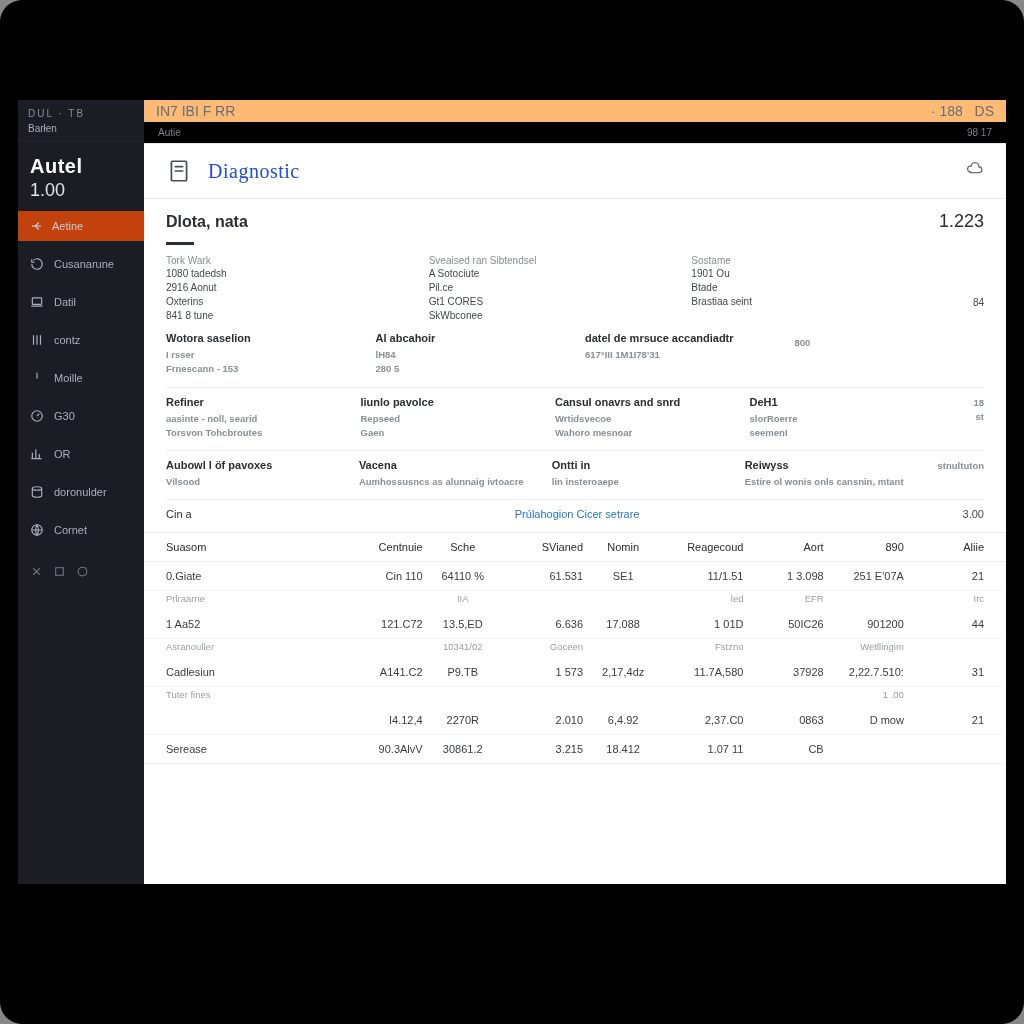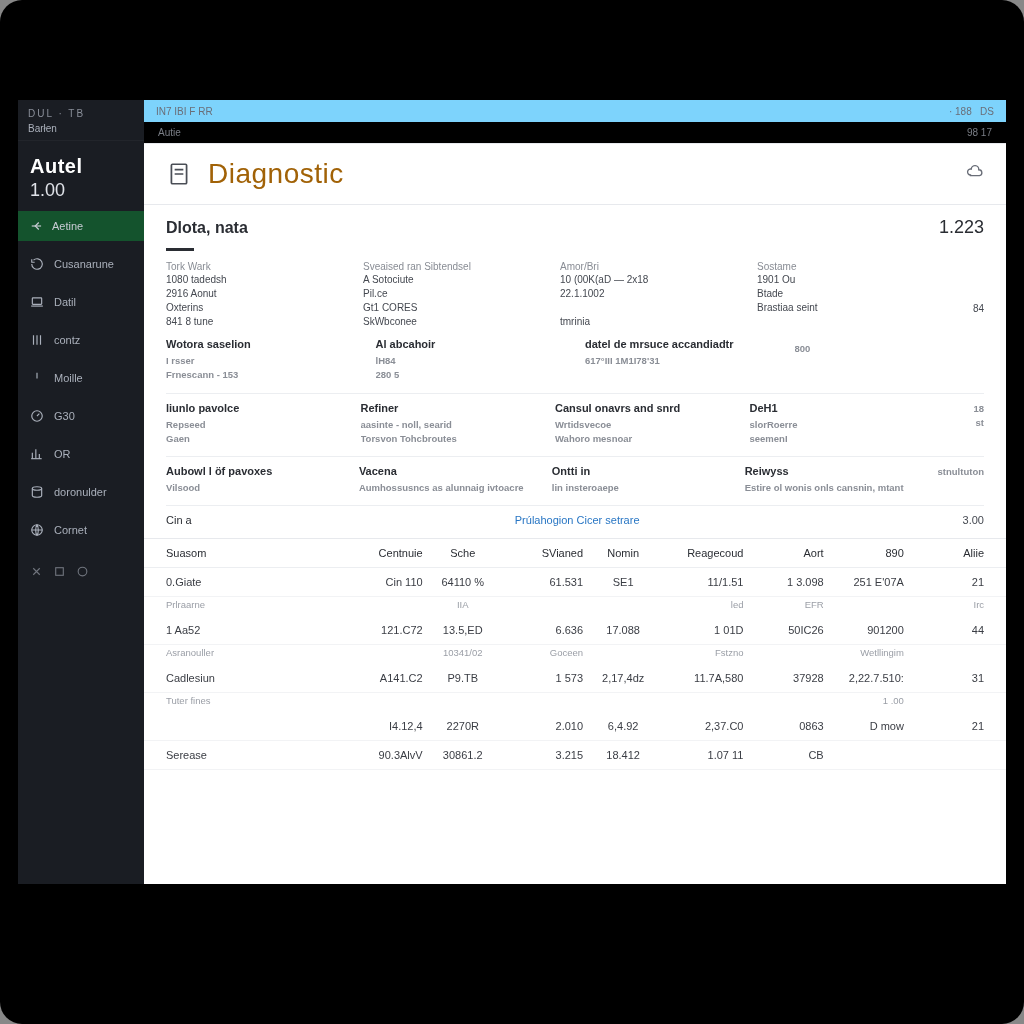--- a/index.html
+++ b/index.html
@@ -42,21 +42,21 @@
 }
 .sidebar-top .line1 { letter-spacing: 2px; }
 .sidebar-top .line2 { margin-top: 4px; font-size: 10px; color: #aab0bb; }
 .brand {
   padding: 14px 12px 10px;
 }
 .brand-name { font-size: 20px; font-weight: 600; color: #fff; letter-spacing: 0.5px; }
 .brand-ver  { font-size: 18px; color: #e0e3e9; margin-top: 2px; }
 .sidebar-active {
   display: flex; align-items: center; gap: 8px;
-  padding: 8px 12px; background: #14532d;
+  padding: 8px 12px; background: #c2410c;
 }
 .sidebar-active svg { flex-shrink: 0; }
 .sidebar-nav { padding: 10px 0; display: flex; flex-direction: column; gap: 12px; }
 .nav-item {
   display: flex; align-items: center; gap: 10px;
   padding: 6px 12px; color: #aab0bb; cursor: pointer;
 }
 .nav-item svg { width: 14px; height: 14px; flex-shrink: 0; }
 .sidebar-bottom-icons {
   display: flex; gap: 10px; padding: 8px 12px; margin-top: 4px;
@@ -65,36 +65,36 @@
 
 
 .main {
   flex: 1;
   display: flex;
   flex-direction: column;
   background: #fff;
   overflow: hidden;
 }
 .status-bar {
-  height: 22px; background: #7dd3fc;
+  height: 22px; background: #fdba74;
   display: flex; align-items: center; justify-content: space-between;
-  padding: 0 12px; font-size: 10px; color: #6a6e78;
+  padding: 0 12px; font-size: 14px; color: #6a6e78;
 }
 .sub-header {
   height: 22px; background: #000000;
   display: flex; align-items: center; justify-content: space-between;
   padding: 0 14px; font-size: 10px; color: #7a7e86;
   border-bottom: 1px solid #e7e9ed;
 }
 .title-bar {
   display: flex; align-items: center; gap: 16px;
   padding: 14px 22px; border-bottom: 1px solid #e7e9ed;
 }
 .title-bar svg { width: 26px; height: 26px; color: #4a4e56; }
-.page-title { font-size: 28px; font-weight: 400; color: #a16207; letter-spacing: 0.5px; }
+.page-title { font-size: 20px; font-weight: 400; color: #1d4ed8; letter-spacing: 0.5px; font-family: Liberation Serif, serif; }
 .title-right { margin-left: auto; }
 .title-right svg { width: 18px; height: 18px; color: #6a6e78; }
 
 .section-bar {
   display: flex; align-items: center; justify-content: space-between;
   padding: 12px 22px 6px;
 }
 .section-title { font-size: 16px; font-weight: 600; color: #2a2d33; }
 .section-title-underline {
   width: 28px; height: 3px; background: #2a2d33; margin: 4px 0 0 22px;
@@ -277,27 +277,20 @@
             <div class="d-val">841 8  tune</div>
           </div>
           <div class="details-col">
             <div class="d-label">Sveaised ran Sibtendsel</div>
             <div class="d-val">A   Sotociute</div>
             <div class="d-val">Pil.ce</div>
             <div class="d-val">Gt1 CORES</div>
             <div class="d-val">SkWbconee</div>
           </div>
           <div class="details-col">
-            <div class="d-label">Amor/Bri</div>
-            <div class="d-val">10  (00K(aD — 2x18</div>
-            <div class="d-val">22.1.1002</div>
-            <div class="d-val">&nbsp;</div>
-            <div class="d-val">tmrinia</div>
-          </div>
-          <div class="details-col">
             <div class="d-label">Sostame</div>
             <div class="d-val">1901 Ou</div>
             <div class="d-val">Btade</div>
             <div class="d-val">Brastiaa seint</div>
           </div>
           <div class="details-col" style="flex:0 0 30px;text-align:right;">
             <div class="d-val">&nbsp;</div>
               <div class="d-val">&nbsp;</div>
               <div class="d-val">&nbsp;</div>
             <div class="d-val">84</div>
@@ -325,28 +318,28 @@
               <div class="group-cell">
                 <div class="g-head"></div>
                 <div class="g-sub">800</div>
               </div>
             </div>
           </div>
           <div class="divider-line"></div>
           <div class="group">
             <div class="group-row">
               <div class="group-cell">
+                <div class="g-head">Refiner</div>
+                <div class="g-sub">aasinte  -  noll, searid</div>
+                <div class="g-sub">Torsvon   Tohcbroutes</div>
+              </div>
+              <div class="group-cell">
                 <div class="g-head">liunlo pavolce</div>
                 <div class="g-sub">Repseed</div>
                 <div class="g-sub">Gaen</div>
-              </div>
-              <div class="group-cell">
-                <div class="g-head">Refiner</div>
-                <div class="g-sub">aasinte  -  noll, searid</div>
-                <div class="g-sub">Torsvon   Tohcbroutes</div>
               </div>
               <div class="group-cell">
                 <div class="g-head">CansuI onavrs and snrd</div>
                 <div class="g-sub">Wrtidsvecoe</div>
                 <div class="g-sub">Wahoro mesnoar</div>
               </div>
               <div class="group-cell">
                 <div class="g-head">DeH1</div>
                 <div class="g-sub">slorRoerre</div>
                 <div class="g-sub">seemenI</div>

